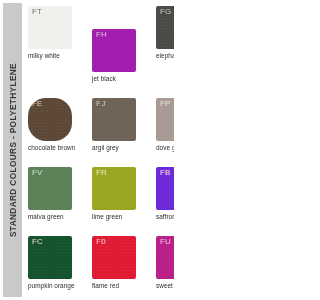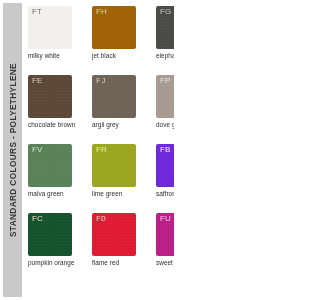--- a/index.html
+++ b/index.html
@@ -124,33 +124,33 @@
 
   <div class="grid-area">
     <div class="swatch-grid" id="swatch-grid">
         <div class="swatch-cell">
           <div class="swatch-chip" style="background-color: rgb(242, 240, 237);">
             <span class="swatch-code" style="color: rgb(109, 109, 106);">FT</span>
           </div>
           <div class="swatch-name" style="color: rgb(45, 45, 45);">milky white</div>
         </div>
         <div class="swatch-cell">
-          <div class="swatch-chip" style="background-color: #a16207;">
+          <div class="swatch-chip" style="background-color: #a21caf; margin-top: 23px;">
             <span class="swatch-code" style="color: rgb(207, 205, 202);">FH</span>
           </div>
           <div class="swatch-name" style="color: rgb(45, 45, 45);">jet black</div>
         </div>
         <div class="swatch-cell">
           <div class="swatch-chip" style="background-color: rgb(74, 74, 70);">
             <span class="swatch-code" style="color: rgb(203, 203, 198);">FG</span>
           </div>
           <div class="swatch-name" style="color: rgb(45, 45, 45);">elephant grey</div>
         </div>
         <div class="swatch-cell">
-          <div class="swatch-chip" style="background-color: rgb(93, 72, 55);">
+          <div class="swatch-chip" style="background-color: rgb(93, 72, 55); border-radius: 18px;">
             <span class="swatch-code" style="color: rgb(214, 202, 190);">FE</span>
           </div>
           <div class="swatch-name" style="color: rgb(45, 45, 45);">chocolate brown</div>
         </div>
         <div class="swatch-cell">
           <div class="swatch-chip" style="background-color: rgb(111, 98, 87);">
             <span class="swatch-code" style="color: rgb(215, 207, 200); font-family: Liberation Mono, monospace;">FJ</span>
           </div>
           <div class="swatch-name" style="color: rgb(45, 45, 45);">argil grey</div>
         </div>

